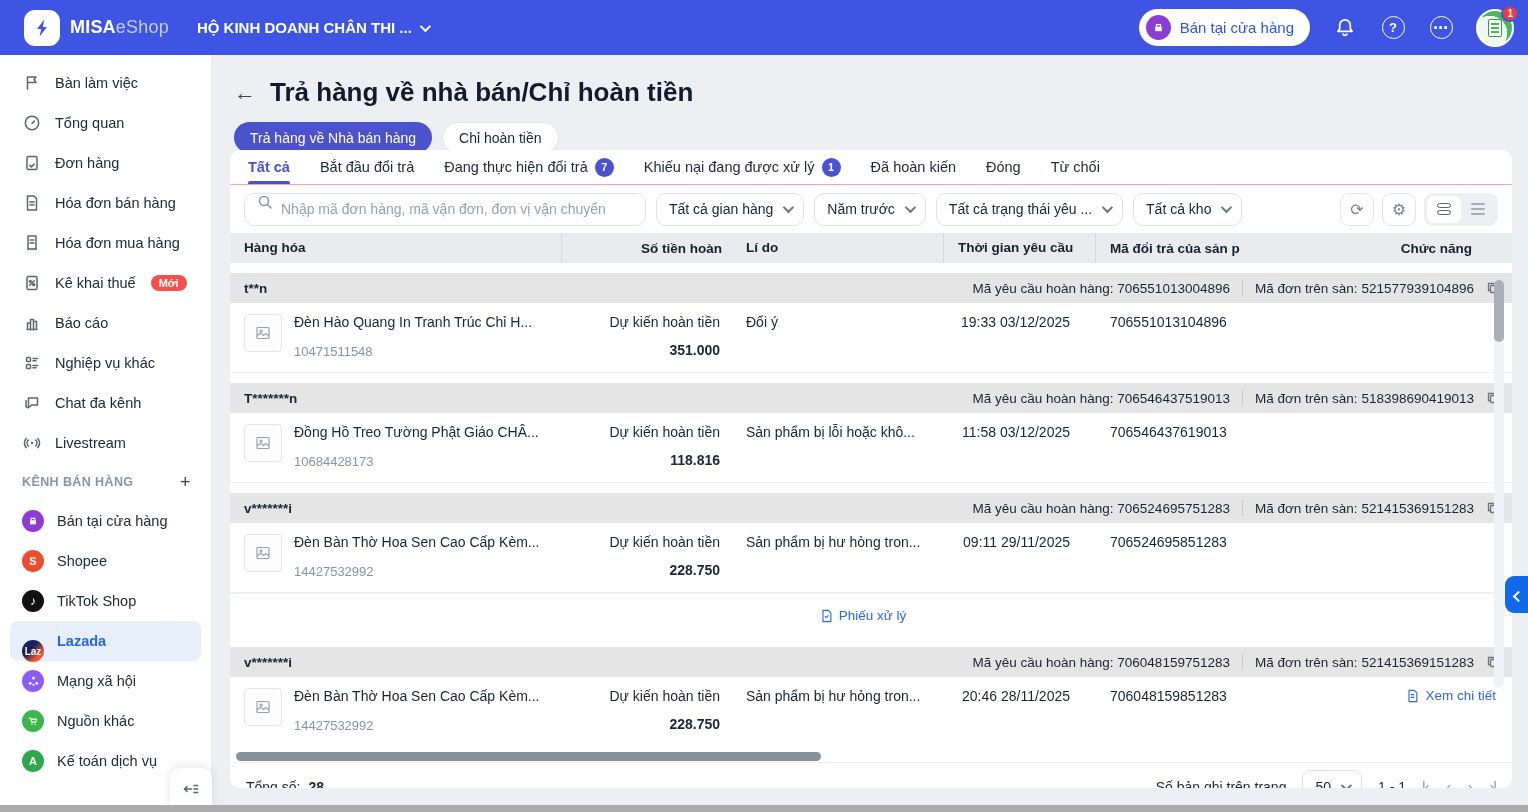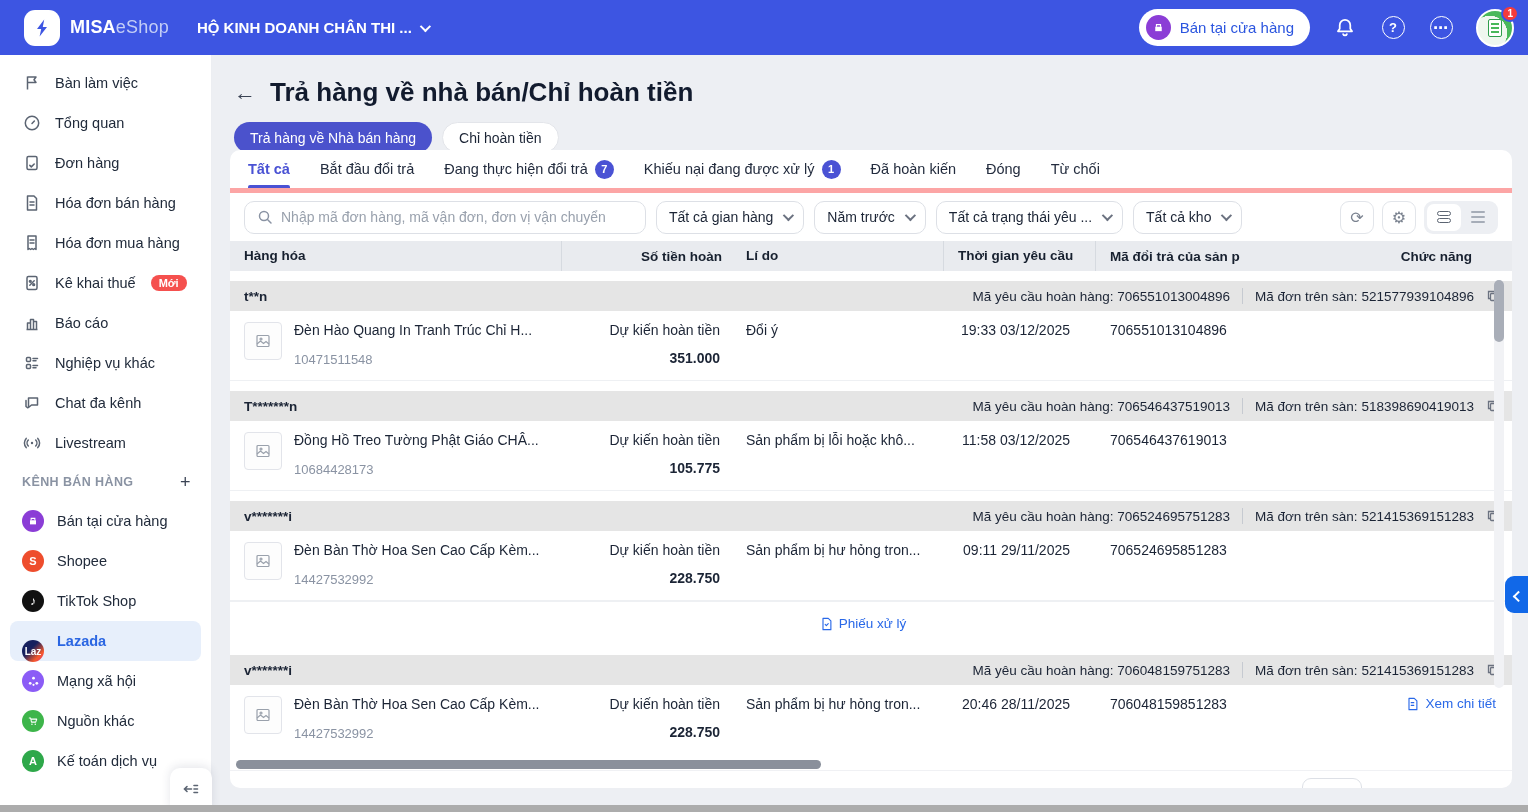--- a/index.html
+++ b/index.html
@@ -43,28 +43,28 @@
   .page-head { display:flex; align-items:center; gap:14px; padding:22px 0 0 22px; }
   .back-arrow { font-size:22px; color:#3A4354; cursor:pointer; line-height:1; }
   .page-title { font-size:26px; font-weight:700; color:#121B2E; }
   .pills { display:flex; gap:10px; padding:14px 0 0 22px; }
   .pill { height:31px; display:flex; align-items:center; padding:0 16px; border-radius:16px; font-size:14px; cursor:pointer;text-align:right; }
   .pill.on { background:#4B52CC; color:#fff; }
   .pill.off { background:#fff; color:#1B2435; border:1px solid #E3E5EA; }
 
   
   .card { position:absolute; left:18px; right:16px; top:95px; bottom:24px; background:#fff; border-radius:10px; overflow:hidden; }
-  .tabs { display:flex; align-items:center; gap:30px; height:43px; padding:0 18px; border-bottom:5px solid #fca5a5; }
+  .tabs { display:flex; align-items:center; gap:30px; height:35px; padding:0 18px; border-bottom:1px solid #fca5a5; }
   .tab { display:flex; align-items:center; gap:7px; height:100%; font-size:14.5px; color:#232C3E; cursor:pointer; position:relative; white-space:nowrap; }
   .tab.active { color:#4A52D4; font-weight:700; }
   .tab.active:after { content:""; position:absolute; left:0; right:0; bottom:0; height:3px; background:#4A52D4; border-radius:2px 2px 0 0; }
   .tab-badge { min-width:19px; height:19px; border-radius:10px; background:#4A52D4; color:#fff; font-size:11px; font-weight:700; display:flex; align-items:center; justify-content:center; padding:0 4px; }
 
   .filters { display:flex; align-items:center; gap:10px; height:48px; padding:0 14px; }
-  .search-box { width:402px; height:33px; border:1px solid #DDE0E6; border-radius:10px; display:flex; align-items:center; gap:8px; padding:0 12px; background:#fff; }
+  .search-box { width:402px; height:33px; border:1px solid #DDE0E6; border-radius:10px; display:flex; gap:8px; padding:0 12px; background:#fff; }
   .search-box input { border:0; outline:0; flex:1; font-size:14px; font-family:inherit; color:#1B2435; background:transparent; }
   .search-box input::placeholder { color:#99A1AD; }
   .drop { height:33px; border:1px solid #DDE0E6; border-radius:10px; background:#fff; display:flex; align-items:center; gap:10px; padding:0 12px; font-size:14px; cursor:pointer; white-space:nowrap; }
   .drop .chev { color:#6B7280; }
   .f-right { margin-left:auto; display:flex; align-items:center; gap:8px; }
   .ic-btn { width:34px; height:33px; border:1px solid #E2E5EA; border-radius:9px; background:#fff; display:flex; align-items:center; justify-content:center; color:#7A828F; font-size:16px; cursor:pointer; }
   .seg { display:flex; background:#EDEFF3; border-radius:9px; padding:3px; }
   .seg .seg-it { width:34px; height:27px; display:flex; align-items:center; justify-content:center; border-radius:7px; cursor:pointer; }
   .seg .seg-it.on { background:#fff; }
   .rows-ic { display:flex; flex-direction:column; gap:2px; }
@@ -481,21 +481,21 @@
                     <circle cx="6" cy="6" r="1"></circle>
                   </svg>
                 </span>
               <div style="min-width:0;">
                 <div class="p-name">Đồng Hồ Treo Tường Phật Giáo CHÂ...</div>
                 <div class="p-sku">10684428173</div>
               </div>
             </div>
             <div class="refund">
               <div>Dự kiến hoàn tiền</div>
-              <div class="amt">105.775</div>
+              <div class="amt">118.816</div>
             </div>
             <div class="reason">Sản phẩm bị lỗi hoặc khô...</div>
             <div class="time">11:58 03/12/2025</div>
             <div class="rcode">706546437619013</div>
             <div class="act"></div>
           </div>
         </div>
 
         <div class="group">
           <div class="g-head">

